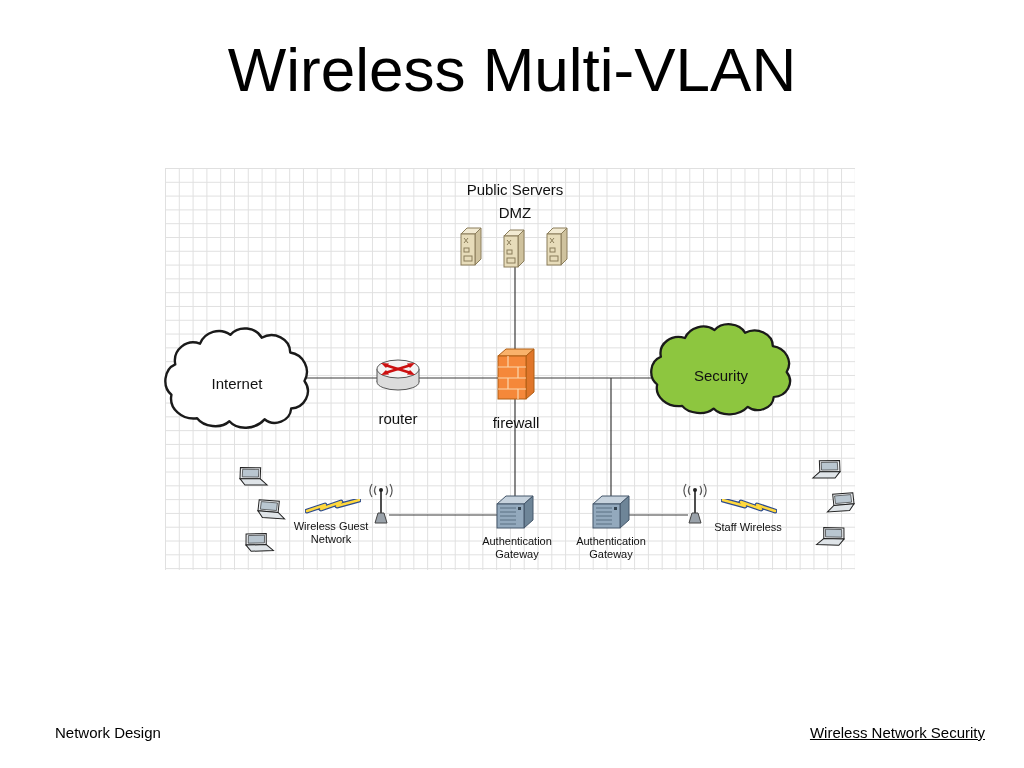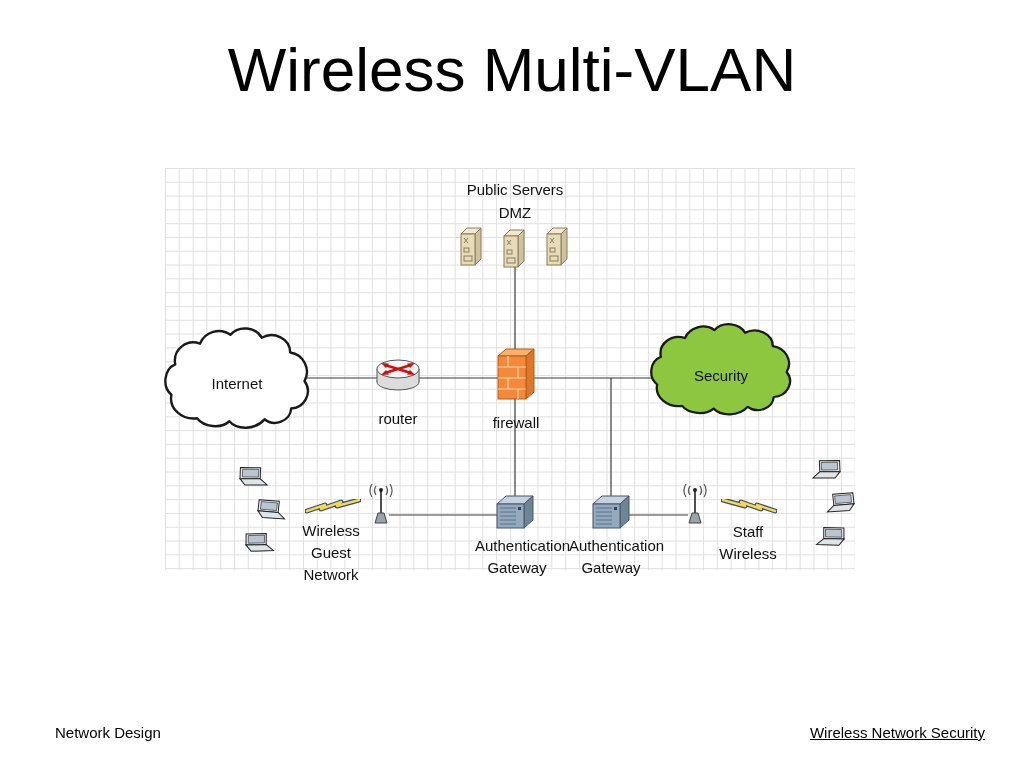--- a/index.html
+++ b/index.html
@@ -21,21 +21,21 @@
   }
 
   .wires { position: absolute; left: 0; top: 0; }
   .wire { stroke: #3a3a3a; stroke-width: 1.2; }
 
   .node { position: absolute; }
   .node svg { display: block; width: 100%; height: 100%; }
 
   .lbl { position: absolute; white-space: pre-line; text-align: center; color: #111; }
   .lbl.big   { font-size: 15px; line-height: 23px; }
-  .lbl.small { font-size: 15px; line-height: 22px; }
+  .lbl.small { font-size: 11px; line-height: 13px; }
 
   .footer { position: absolute; top: 724px; font-size: 15px; color: #000; margin-left: 20px; }
   .footer.left  { left: 35px; }
   .footer.right { right: 39px; text-decoration: underline; }
   .pagenum { position: absolute; top: 735px; left: 0; width: 100%; text-align: center; font-size: 14px; }
 </style>
 </head>
 <body>
 
 <div class="slide">

